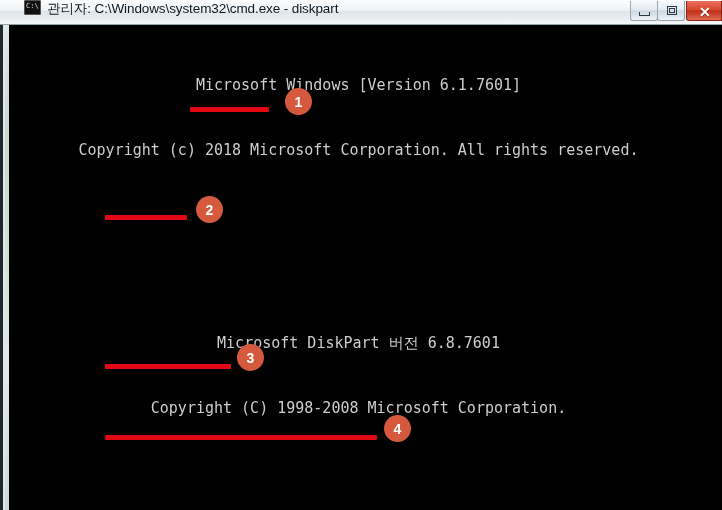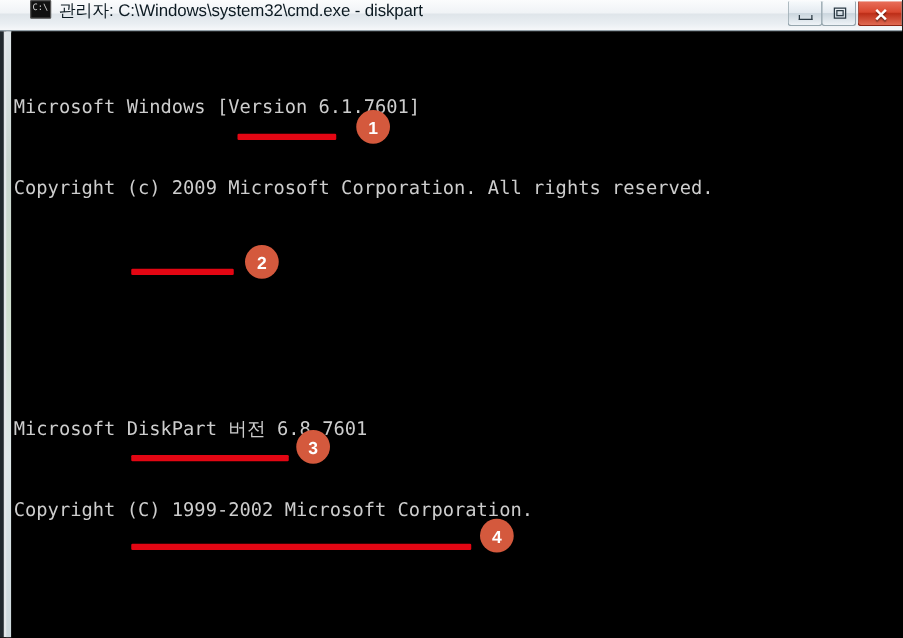--- a/index.html
+++ b/index.html
@@ -158,20 +158,21 @@
     background: #000;
     color: #c8c8c8;
     font-family: "DejaVu Sans Mono", monospace;
     font-size: 15px;
     line-height: 21.5px;
     white-space: pre;
     padding: 6px 16px 0 2px;
     box-sizing: border-box;
     overflow: hidden;
     z-index: 10;
+    text-align: center;
   }
   .cline {
     height: 21.5px;
     white-space: pre;
     color: #cdcdcd;
   }
   .cline.blank { color: transparent; }
 
   
   .overlay {
@@ -224,25 +225,25 @@
       </div>
     </div>
   </div>
 
   <div class="frame-left"></div>
   <div class="frame-left-inner"></div>
   <div class="frame-left-dark"></div>
 
   <div class="console">
     <div class="cline">Microsoft Windows [Version 6.1.7601]</div>
-    <div class="cline">Copyright (c) 2009 Microsoft Corporation. All rights reserved.</div>
+    <div class="cline">Copyright (c) 2018 Microsoft Corporation. All rights reserved.</div>
     <div class="cline blank"></div>
     <div class="cline blank"></div>
     <div class="cline">Microsoft DiskPart 버전 6.8.7601</div>
-    <div class="cline">Copyright (C) 1999-2002 Microsoft Corporation.</div>
+    <div class="cline">Copyright (C) 1998-2008 Microsoft Corporation.</div>
     
     
     
     
     
     
     
     
     
     

